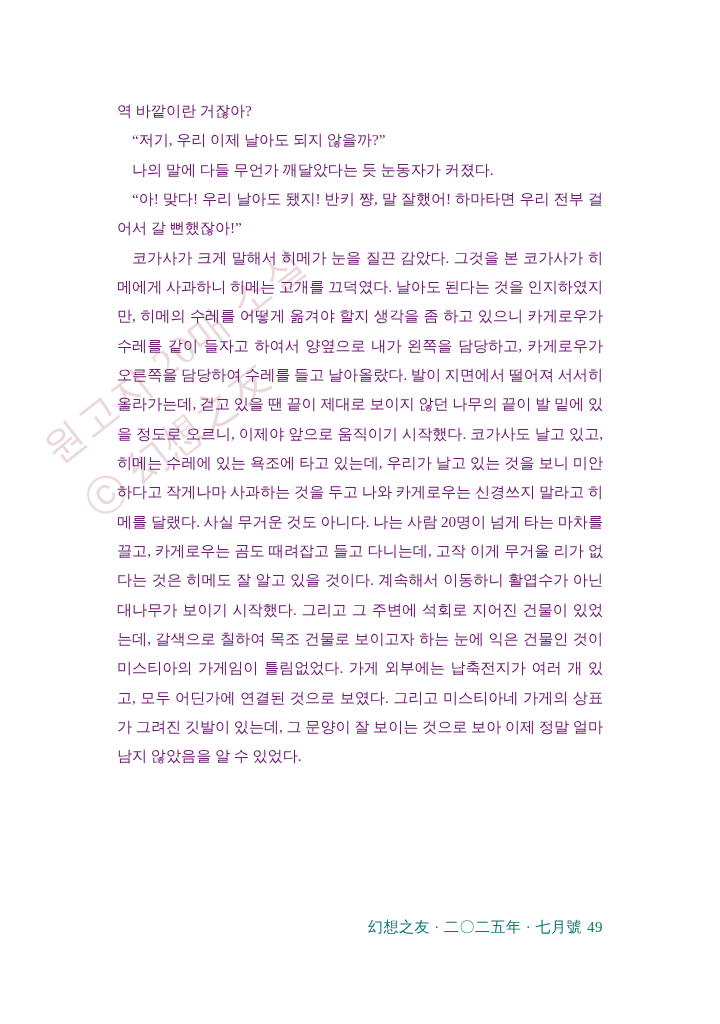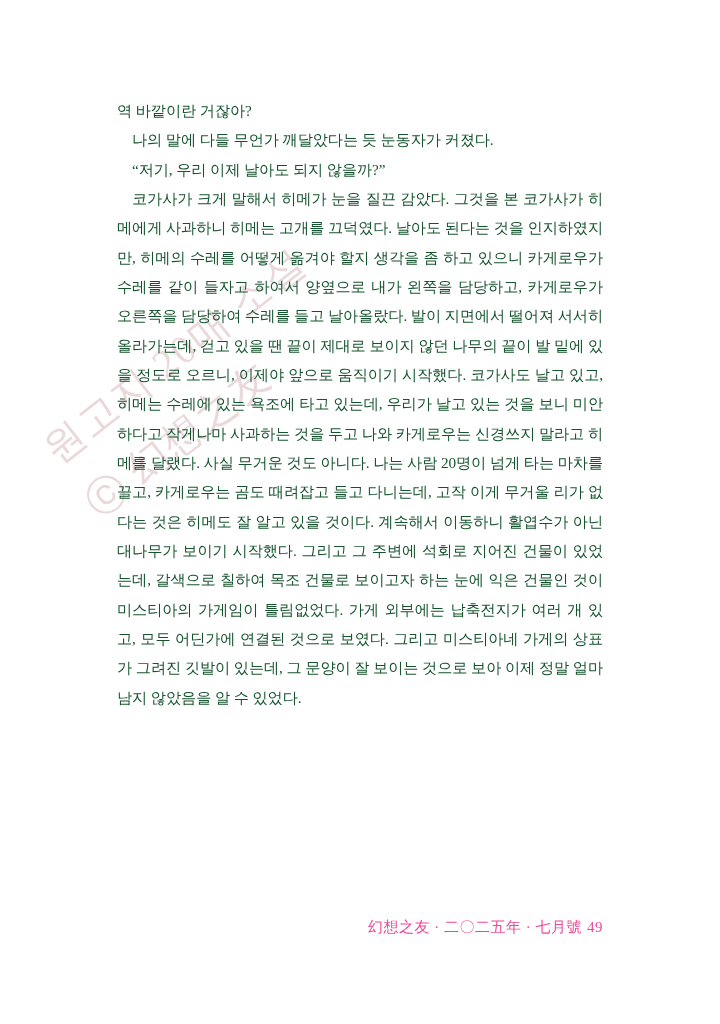--- a/index.html
+++ b/index.html
@@ -51,53 +51,54 @@
     width: 486px;
   }
   p {
     margin: 0;
     font-size: 15.2px;
     line-height: 1.93;
     text-align: justify;
     text-justify: inter-character;
     word-break: break-all;
     letter-spacing: -0.1px;
-    color: #14532d;
+    color: #701a75;
   }
   p.indent {
     text-indent: 15px;
   }
   .footer {
     position: absolute;
     left: 117px;
     top: 918px;
     width: 486px;
     text-align: right;
     font-size: 15px;
     letter-spacing: 0.5px;
-    color: #ec4899;
+    color: #0f766e;
   }
   .footer .page-no {
     margin-left: 5px;
   }
 </style>
 </head>
 <body>
 
 <div class="page">
 
   <div class="watermark">
     <div>원고지 20매 소설</div>
     <div>ⓒ 幻想之友</div>
   </div>
 
   <div class="content">
     <p>역 바깥이란 거잖아?</p>
+    <p class="indent">“저기, 우리 이제 날아도 되지 않을까?”</p>
     <p class="indent">나의 말에 다들 무언가 깨달았다는 듯 눈동자가 커졌다.</p>
-    <p class="indent">“저기, 우리 이제 날아도 되지 않을까?”</p>
+    <p class="indent">“아! 맞다! 우리 날아도 됐지! 반키 쨩, 말 잘했어! 하마타면 우리 전부 걸어서 갈 뻔했잖아!”</p>
     <p class="indent">코가사가 크게 말해서 히메가 눈을 질끈 감았다. 그것을 본 코가사가 히메에게 사과하니 히메는 고개를 끄덕였다. 날아도 된다는 것을 인지하였지만, 히메의 수레를 어떻게 옮겨야 할지 생각을 좀 하고 있으니 카게로우가 수레를 같이 들자고 하여서 양옆으로 내가 왼쪽을 담당하고, 카게로우가 오른쪽을 담당하여 수레를 들고 날아올랐다. 발이 지면에서 떨어져 서서히 올라가는데, 걷고 있을 땐 끝이 제대로 보이지 않던 나무의 끝이 발 밑에 있을 정도로 오르니, 이제야 앞으로 움직이기 시작했다. 코가사도 날고 있고, 히메는 수레에 있는 욕조에 타고 있는데, 우리가 날고 있는 것을 보니 미안하다고 작게나마 사과하는 것을 두고 나와 카게로우는 신경쓰지 말라고 히메를 달랬다. 사실 무거운 것도 아니다. 나는 사람 20명이 넘게 타는 마차를 끌고, 카게로우는 곰도 때려잡고 들고 다니는데, 고작 이게 무거울 리가 없다는 것은 히메도 잘 알고 있을 것이다. 계속해서 이동하니 활엽수가 아닌 대나무가 보이기 시작했다. 그리고 그 주변에 석회로 지어진 건물이 있었는데, 갈색으로 칠하여 목조 건물로 보이고자 하는 눈에 익은 건물인 것이 미스티아의 가게임이 틀림없었다. 가게 외부에는 납축전지가 여러 개 있고, 모두 어딘가에 연결된 것으로 보였다. 그리고 미스티아네 가게의 상표가 그려진 깃발이 있는데, 그 문양이 잘 보이는 것으로 보아 이제 정말 얼마 남지 않았음을 알 수 있었다.</p>
   </div>
 
   <div class="footer">
     <span>幻想之友 · 二〇二五年 · 七月號</span><span class="page-no">49</span>
   </div>
 
 </div>
 
 </body></html>

